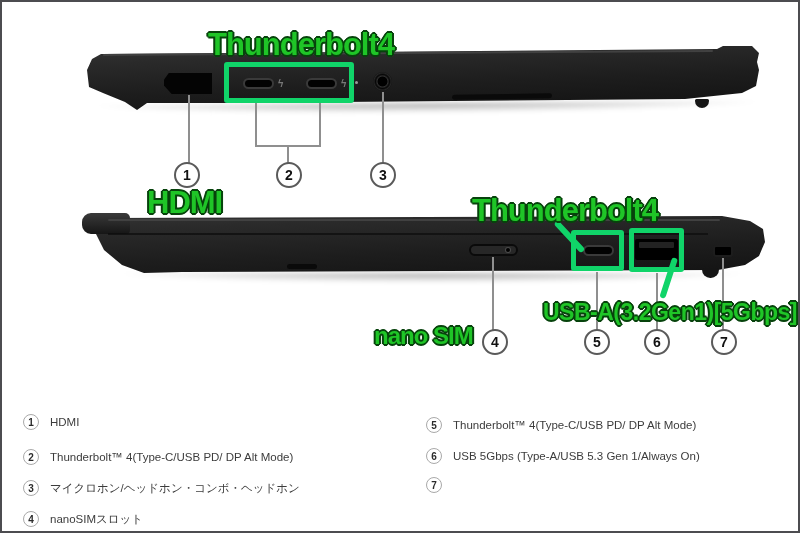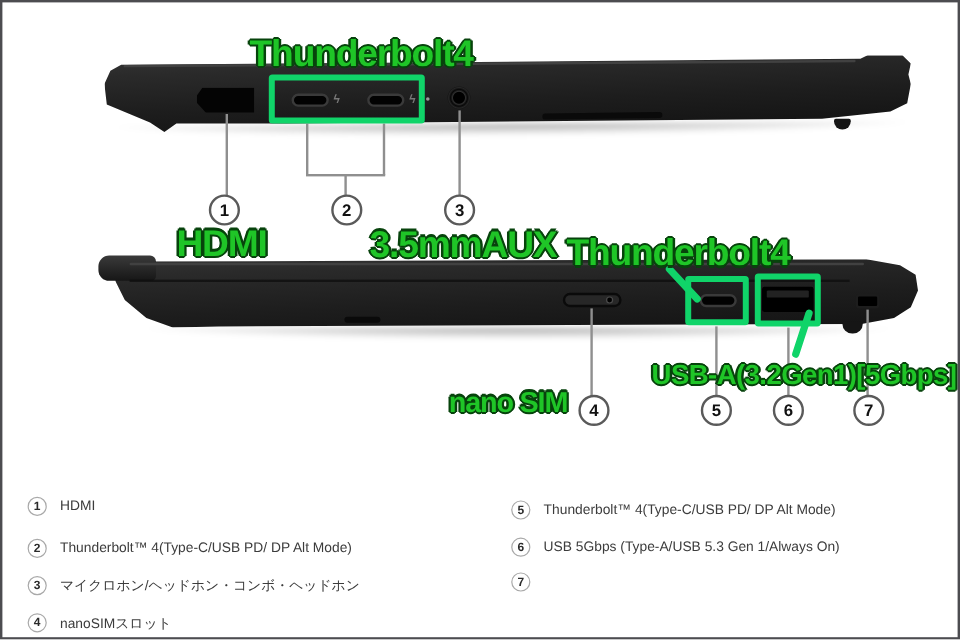--- a/index.html
+++ b/index.html
@@ -102,21 +102,20 @@
   <div class="clh" style="left:253px;top:143px;width:66px;"></div>
   <div class="cl" style="left:285px;top:144px;height:17px;"></div>
   <div class="cl" style="left:380px;top:90px;height:71px;"></div>
 
   <div class="co" style="left:172px;top:160px;">1</div>
   <div class="co" style="left:274px;top:160px;">2</div>
   <div class="co" style="left:368px;top:160px;">3</div>
 
   <div class="glabel" style="left:206px;top:27px;font-size:31px;">Thunderbolt4</div>
   <div class="glabel" style="left:145px;top:185px;font-size:31px;">HDMI</div>
-  <div class="glabel" style="left:306px;top:186px;font-size:31px;">3.5mmAUX</div>
   <div class="glabel" style="left:470px;top:193px;font-size:31px;">Thunderbolt4</div>
 
   <div class="lap" style="left:80px;top:210px;width:688px;height:72px;">
     <div class="hinge" style="left:0px;top:1px;width:48px;height:21px;"></div>
     <div class="lap-body" style="clip-path:polygon(20px 6px,640px 4px,668px 9px,681px 17px,683px 30px,677px 44px,663px 53px,636px 58px,100px 60px,62px 61px,40px 53px,22px 38px,14px 22px);"></div>
     <div class="toplight" style="left:26px;top:7px;width:612px;"></div>
     <div class="seam" style="left:26px;top:21px;width:600px;"></div>
     <div class="vent" style="left:205px;top:52px;width:30px;height:5px;"></div>
   </div>
   <div class="foot" style="left:700px;top:266px;width:17px;height:10px;"></div>

